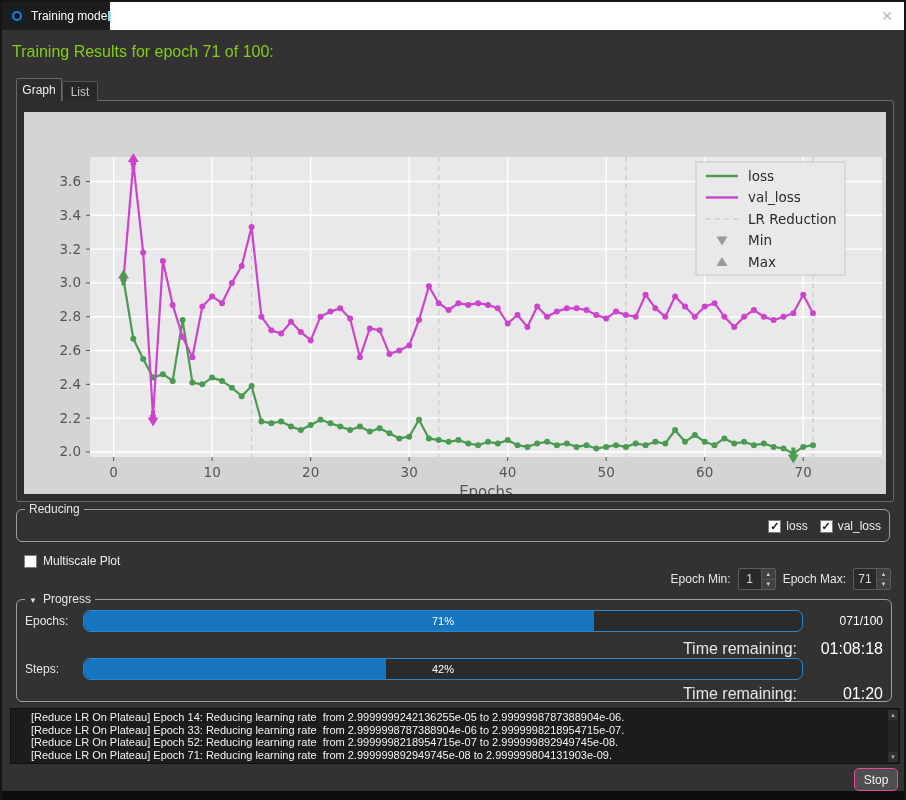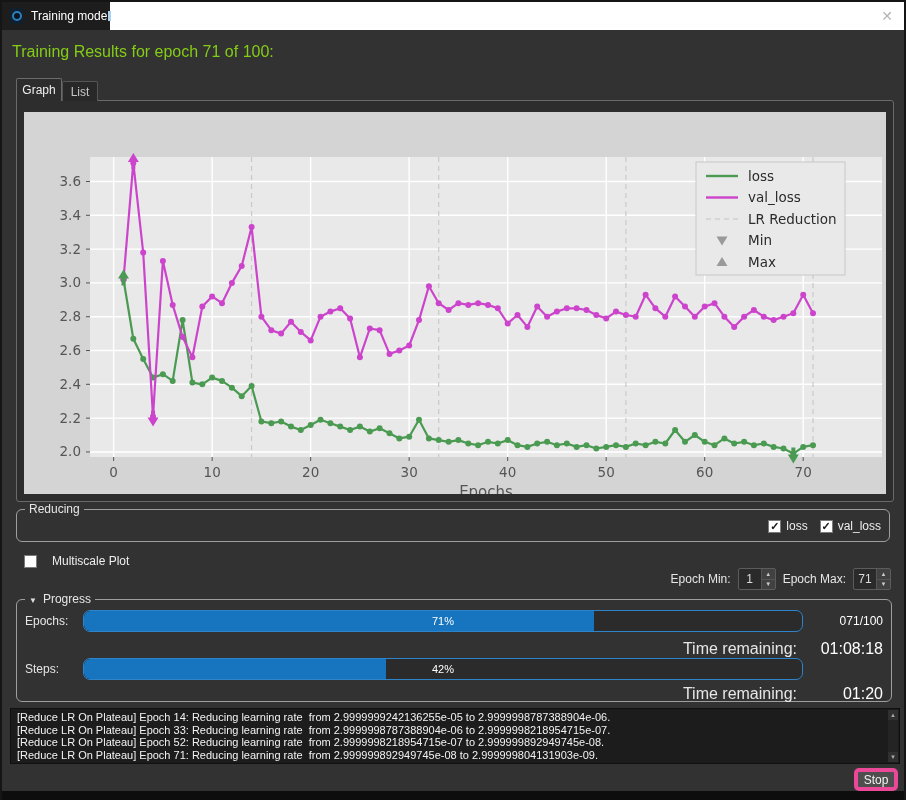--- a/index.html
+++ b/index.html
@@ -32,45 +32,45 @@
   .chart-pane { position:absolute; left:14px; top:98px; width:878px; height:402px; background:#2d2d2d; border:1px solid #6a6a6a; border-radius:0 3px 3px 3px; }
   #fig { position:absolute; left:22px; top:110px; width:862px; height:382px; background:#d4d4d4; }
   
   .groupbox { position:absolute; border:1px solid #9e9e9e; border-radius:6px; }
   .gb-label { position:absolute; top:-8px; background:#323232; padding:0 4px; font-size:12px; color:#e6e6e6; white-space:nowrap; }
   .metrics-box { left:14px; top:507px; width:874px; height:33px; }
   .metrics-checks { position:absolute; right:8px; top:9px; display:flex; gap:12px; align-items:center; }
   .check-item { display:flex; gap:5px; align-items:center; font-size:12px; color:#eeeeee; }
   .checkbox { width:13px; height:13px; background:#ffffff; border:1px solid #7a7a7a; display:flex; align-items:center; justify-content:center; font-size:11px; line-height:11px; color:#1a1a1a; font-weight:bold; }
   
-  .multiscale { position:absolute; left:22px; top:552px; display:flex; gap:15px; align-items:center; font-size:12px; color:#eeeeee; }
+  .multiscale { position:absolute; left:22px; top:552px; display:flex; gap:6px; align-items:center; font-size:12px; color:#eeeeee; }
   .epoch-controls { position:absolute; right:13px; top:550px; display:flex; gap:7px; align-items:center; font-size:12px; color:#e6e6e6;margin-top:16px; }
   .spinbox { display:flex; width:38px; height:22px; border:1px solid #5c5c5c; background:#2a2a2a; border-radius:2px; }
   .spin-value { flex:1; display:flex; align-items:center; justify-content:center; font-size:12px; color:#dddddd; }
   .spin-arrows { width:14px; display:flex; flex-direction:column; border-left:1px solid #555; }
   .spin-btn { flex:1; background:#414141; display:flex; align-items:center; justify-content:center; font-size:6px; color:#cccccc; }
   .spin-btn:first-child { border-bottom:1px solid #555; }
   
   .progress-box { left:14px; top:597px; width:876px; height:103px; }
   .gb-label .tri { font-size:8px; margin-right:6px; color:#dddddd; }
   .p-label { position:absolute; left:8px; font-size:12px; color:#e6e6e6; }
   .p-right { position:absolute; right:8px; font-size:12px; color:#ffffff; }
   .pbar { position:absolute; left:66px; width:720px; height:22px; border:1px solid #2e84cb; border-radius:7px; background:#2b2b2b; overflow:hidden; }
   .pbar-fill { height:100%; background:#1774be; border-radius:6px 0 0 6px; }
   .pbar-text { position:absolute; left:0; top:0; width:100%; height:100%; display:flex; align-items:center; justify-content:center; font-size:11px; color:#ffffff; }
   .time-row { position:absolute; right:8px; display:flex; align-items:center; font-size:16px; }
   .time-row .tr-label { color:#e6e6e6; }
   .time-row .tr-value { width:86px; text-align:right; color:#ffffff; }
   
-  .log { position:absolute; left:8px; top:706px; width:890px; height:56px; background:#1c1c1c; border:1px solid #101010; padding:2px 16px 2px 6px; overflow:hidden; }
+  .log { position:absolute; left:8px; top:706px; width:890px; height:56px; background:#1c1c1c; border:1px solid #101010; padding:2px 16px 2px 20px; overflow:hidden; }
   .log-line { font-size:11px; line-height:12.7px; color:#f2f2f2; white-space:pre; }
   .log-scrollbar { position:absolute; right:1px; top:1px; width:10px; height:52px; background:#242424; display:flex; flex-direction:column; justify-content:space-between; }
   .scroll-btn { height:10px; display:flex; align-items:center; justify-content:center; font-size:6px; color:#aaaaaa; background:#303030; }
   
-  .stop-btn { position:absolute; left:852px; top:766px; width:44px; height:23px; background:#4e4e4e; border:4px solid #ec4899; border-radius:5px; display:flex; align-items:center; justify-content:center; font-size:12px; color:#f2f2f2; }
+  .stop-btn { position:absolute; left:852px; top:766px; width:44px; height:23px; background:#4e4e4e; border:1px solid #ec4899; border-radius:5px; display:flex; align-items:center; justify-content:center; font-size:12px; color:#f2f2f2; }
   .bottom-strip { position:absolute; left:-2px; bottom:0; width:906px; height:9px; background:#0d0d0d; }
 </style>
 </head>
 <body>
 
 <div class="titlebar">
   <div class="title-dark-seg">
     <div class="app-icon">
         <div class="ring"></div>
       </div>

